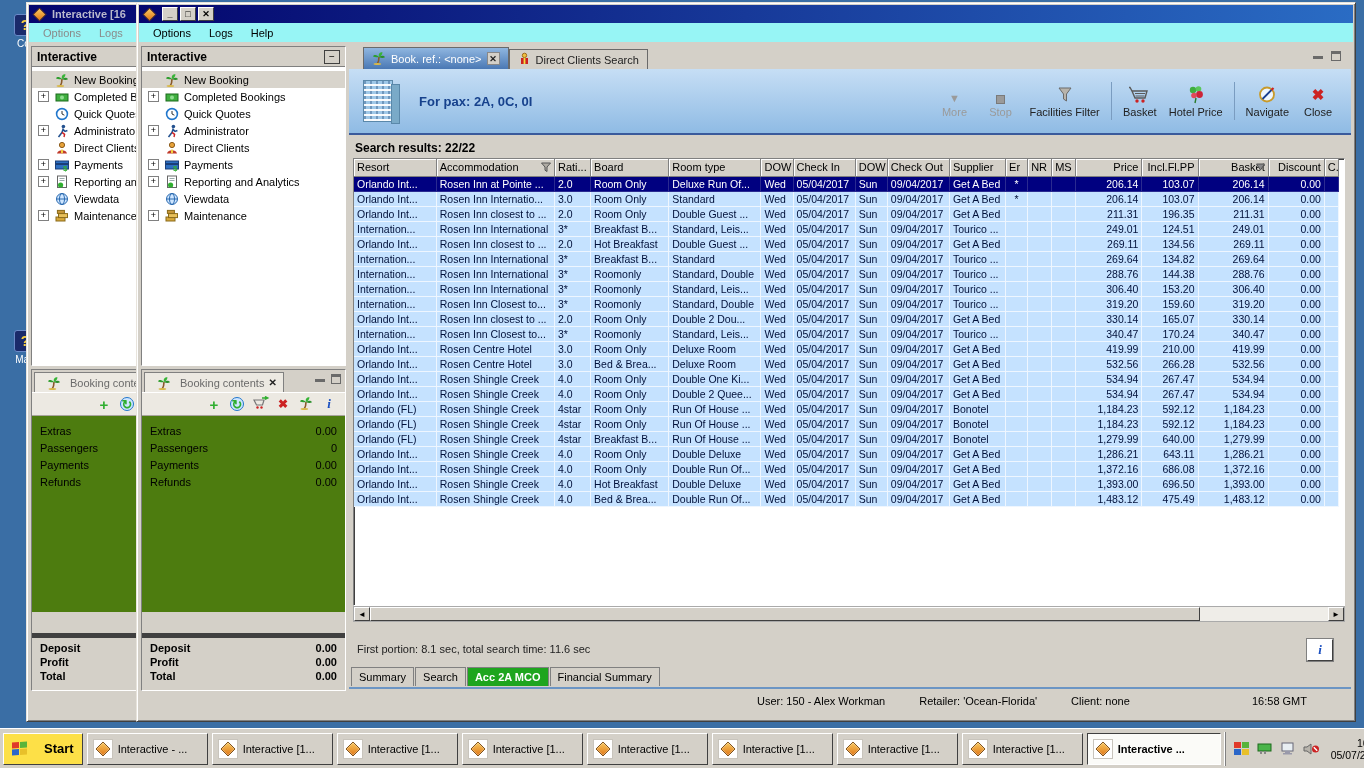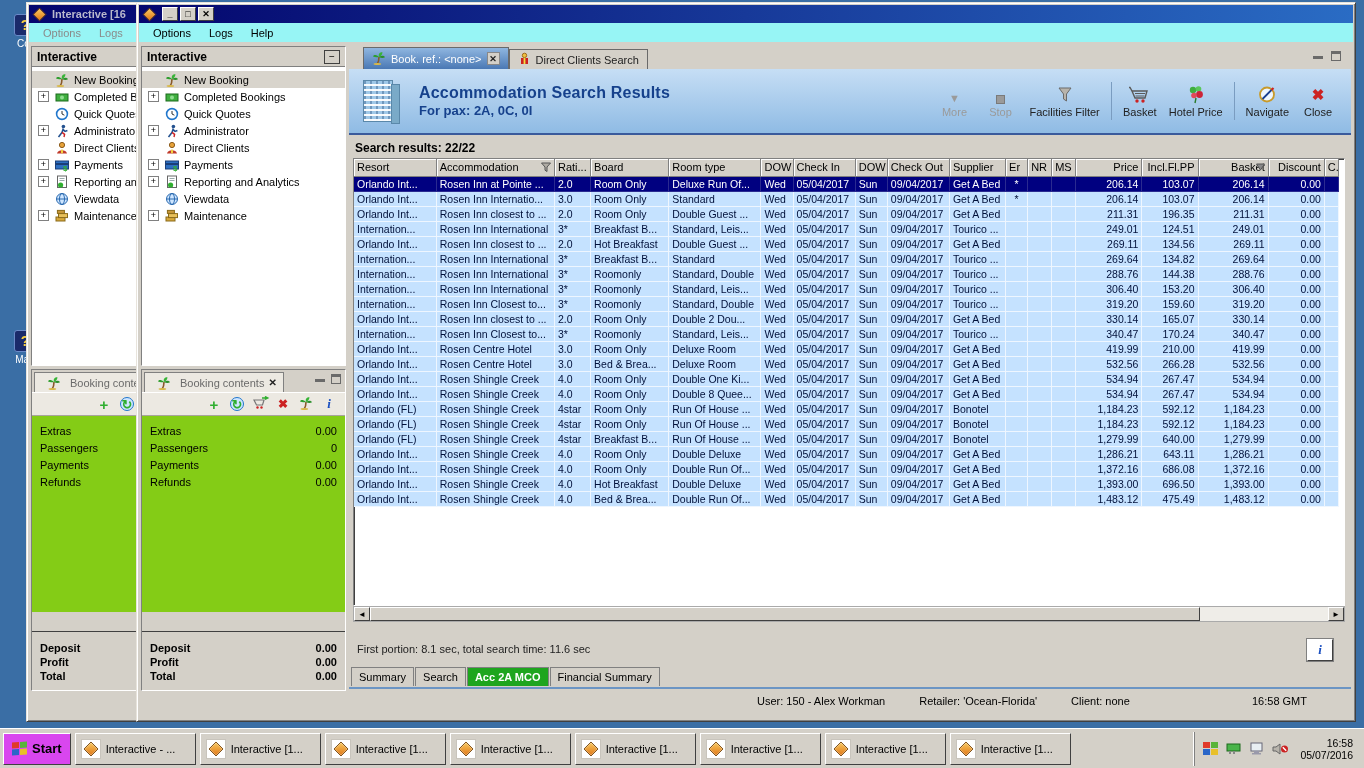--- a/index.html
+++ b/index.html
@@ -40,24 +40,24 @@
   .bk-tab .bk-x { color:#222; font-weight:bold; cursor:pointer; font-size:10px; }
   .bk-panelglyphs { position:absolute; right:4px; top:4px; display:flex; gap:6px; }
   .pg-min { width:10px; height:3px; background:#6a6a6a; margin-top:5px; cursor:pointer; }
   .pg-box { width:10px; height:10px; border:1px solid #6a6a6a; border-top:3px solid #6a6a6a; cursor:pointer; }
   .bk-toolbar { height:24px; background:#ece9e2; border-top:1px solid #fff; border-bottom:1px solid #a8a49c; display:flex; align-items:center; justify-content:flex-end; gap:7px; padding-right:8px; }
   .bk-ico { width:16px; text-align:center; cursor:pointer; }
   .plus-g { color:#2fae2f; font-weight:bold; font-size:15px; }
   .refresh-b { color:#2fae2f; font-weight:bold; font-size:13px; background:#cfe6ff; border-radius:50%; display:inline-block; width:14px; height:14px; line-height:14px; border:1px solid #2277cc;}
   .x-red { color:#cc2222; font-weight:bold; font-size:12px; }
   .info-i { color:#1a4fc0; font-weight:bold; font-style:italic; font-family:"Liberation Serif",serif; font-size:13px; }
-  .bk-list { background:#84cc16; padding:6px 8px 8px 8px; }
+  .bk-list { background:#4d7c0f; padding:6px 8px 8px 8px; }
   .bk-row { display:flex; height:17px; align-items:center; }
   .bk-row .lbl { flex:1; }
-  .bk-footer { position:absolute; left:0; right:0; bottom:0; background:#d4d0c8; border-top:1px solid #404040; padding:10px 8px 6px 8px; }
+  .bk-footer { position:absolute; left:0; right:0; bottom:0; background:#d4d0c8; border-top:5px solid #404040; padding:4px 8px 6px 8px; }
   .bk-frow { display:flex; height:14px; font-weight:bold; }
   .bk-frow .lbl { flex:1; }
 
   
   .main-tabs { position:absolute; display:flex; align-items:flex-end; }
   .mtab { height:22px; display:flex; align-items:center; gap:5px; padding:0 8px; border:1px solid #6a6a6a; border-bottom:none; cursor:pointer; }
   .mtab.active { background:linear-gradient(180deg,#8fb6e0,#4a78b4); color:#fff; }
   .mtab.idle { background:#d4d0c8; color:#222; height:20px; }
   .mtab .tab-x { background:#d4d0c8; color:#222; font-weight:bold; width:13px; height:13px; line-height:12px; text-align:center; font-size:9px; border:1px solid #888; cursor:pointer; }
   .panel-glyphs { position:absolute; display:flex; gap:8px; }
@@ -100,21 +100,21 @@
 
   .bottom-tabs { position:absolute; display:flex; align-items:flex-end; gap:1px; }
   .btab { height:19px; padding:0 7px; background:#d4d0c8; border:1px solid #808080; border-bottom:none; line-height:18px; cursor:pointer; }
   .btab.active { background:#1ea51e; color:#fff; font-weight:bold; }
   .blue-rule { position:absolute; height:2px; background:#6c95c4; }
   .user-status { position:absolute; display:flex; gap:34px; }
   .gmt { position:absolute; }
 
   
   .taskbar { position:absolute; left:0; right:0; bottom:0; height:40px; background:#d4d0c8; border-top:1px solid #fff; display:flex; align-items:center; padding:0 3px; gap:4px; }
-  .start-btn { height:32px; background:#d946ef; border:1px solid; border-color:#fff #404040 #404040 #fff; display:flex; align-items:center; gap:4px; padding:0 8px; font-weight:bold; font-size:13px; cursor:pointer; flex:none; }
+  .start-btn { height:32px; background:#fde047; border:1px solid; border-color:#fff #404040 #404040 #fff; display:flex; align-items:center; gap:16px; padding:0 8px; font-weight:bold; font-size:13px; cursor:pointer; flex:none; }
   .flag { width:16px; height:14px; display:grid; grid-template-columns:7px 7px; grid-template-rows:6px 6px; gap:1px; transform:skewY(-4deg); }
   .flag i { display:block; }
   .task-btn { height:32px; width:121px; background:#d4d0c8; border:1px solid; border-color:#fff #404040 #404040 #fff; display:flex; align-items:center; gap:5px; padding:0 5px; cursor:pointer; flex:none; overflow:hidden; white-space:nowrap; }
   .task-btn.active { background:#fbfbf8; border-color:#404040 #fff #fff #404040; font-weight:bold; width:134px; }
   .task-ico { width:20px; height:20px; background:#fff; border:1px solid #c8c4bc; display:flex; align-items:center; justify-content:center; flex:none; }
   .task-ico .diamond { margin:0; width:12px; height:12px; }
   .tray { margin-left:auto; height:34px; display:flex; align-items:center; gap:7px; border-left:1px solid #808080; box-shadow:-1px 0 0 #fff; padding:0 4px 0 8px; flex:none; }
   .tray-ico { cursor:pointer; display:flex; }
   .tray-clock { text-align:right; font-size:10.5px; line-height:12px; padding:0 4px; }
 </style>
@@ -534,21 +534,20 @@
       </div>
     </div>
   <div class="panel-glyphs" style="right:14px;top:48px;">
     <span class="pg-min"></span>
     <span class="pg-box"></span>
   </div>
 
   <div class="header-band" style="left:212px;top:66px;width:1002px;height:66px;">
     <div class="building"></div>
     <div class="hb-titles">
-      <div class="hb-title">Accommodation Search Results</div>
       <div class="hb-sub">For pax: 2A, 0C, 0I</div>
     </div>
     <div class="hb-toolbar" id="hb-toolbar">
         <div class="tbar-group">
           <div class="tbar-btn disabled">
             <div class="ico">
               <span class="gray-tri">▼</span>
             </div>
             <div class="cap">More</div>
           </div>
@@ -945,21 +944,21 @@
             <td class="r">267.47</td>
             <td class="r">534.94</td>
             <td class="r">0.00</td>
             <td></td>
           </tr>
           <tr>
             <td>Orlando Int...</td>
             <td>Rosen Shingle Creek</td>
             <td>4.0</td>
             <td>Room Only</td>
-            <td>Double 8 Quee...</td>
+            <td>Double 2 Quee...</td>
             <td>Wed</td>
             <td>05/04/2017</td>
             <td>Sun</td>
             <td>09/04/2017</td>
             <td>Get A Bed</td>
             <td class="c"></td>
             <td class="c"></td>
             <td class="c"></td>
             <td class="r">534.94</td>
             <td class="r">267.47</td>
@@ -1187,20 +1186,26 @@
         <span class="task-ico">
           <span class="diamond"></span>
         </span>
         <span>Interactive [1...</span>
       </div>
       <div class="task-btn">
         <span class="task-ico">
           <span class="diamond"></span>
         </span>
         <span>Interactive [1...</span>
+      </div>
+      <div class="task-btn active">
+        <span class="task-ico">
+          <span class="diamond"></span>
+        </span>
+        <span>Interactive ...</span>
       </div>
     </div>
   <div class="tray">
     <span class="tray-ico">
       <span class="flag" style="transform:none;">
           <i style="background:#e03a2a"></i>
           <i style="background:#58b43a"></i>
           <i style="background:#2a66c8"></i>
           <i style="background:#e8c02a"></i>
         </span>

